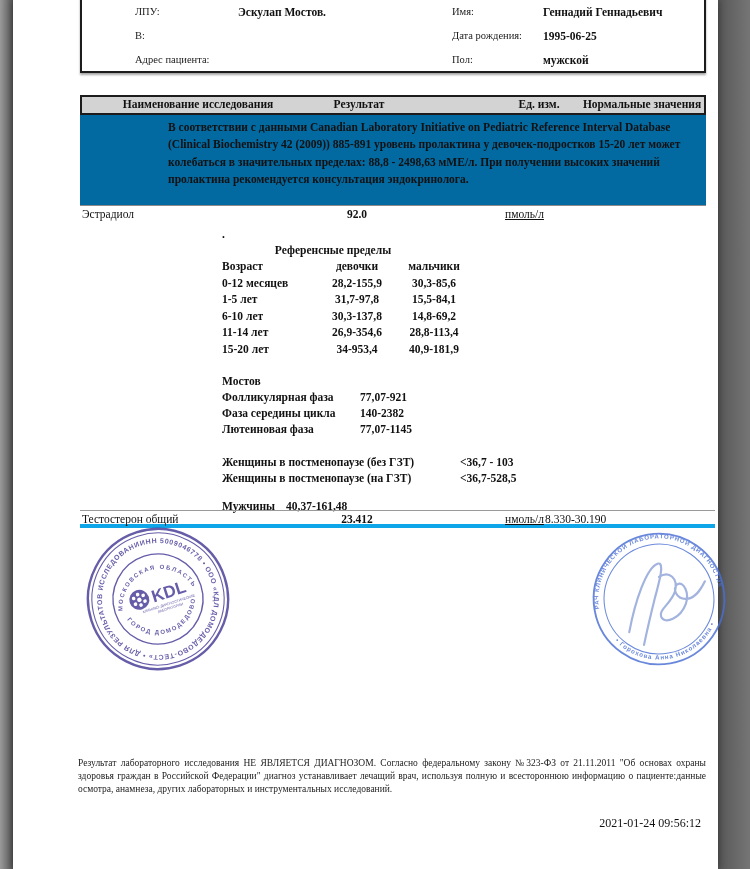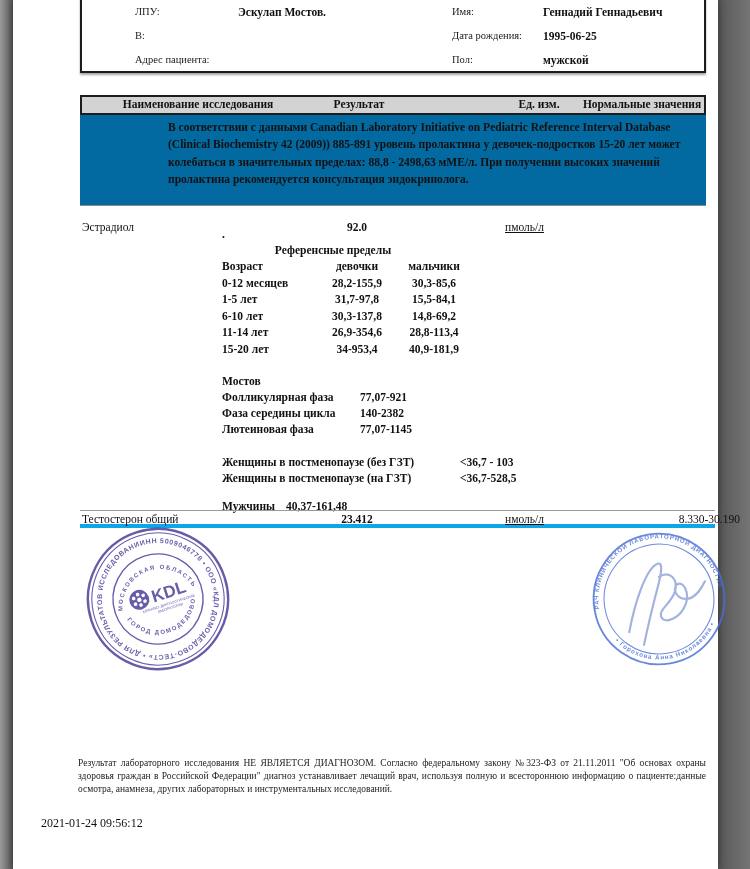--- a/index.html
+++ b/index.html
@@ -32,22 +32,22 @@
   .comment { position:absolute; left:67px; top:115px; width:626px; height:91px;
              background:#0369a1; border-bottom:1px solid #8a8a8a;
              padding:4px 8px 0 88px; font-size:11.5px; font-weight:bold; line-height:17.4px;
              text-align:left; }
 
   
   .rrow { position:absolute; left:67px; width:635px; height:18px; font-size:11.5px; }
   .rrow .rname  { position:absolute; left:2px; top:2px; }
   .rrow .rresult{ position:absolute; left:177px; top:2px; width:200px; text-align:center; font-weight:bold; }
   .rrow .runit  { position:absolute; left:425px; top:2px;text-decoration:underline; }
-  .rrow .rnormal{ position:absolute; left:455px; top:2px; width:205px; text-align:right; }
-  .rrow.estradiol { top:219px; }
+  .rrow .rnormal{ position:absolute; left:465px; top:2px; width:205px; text-align:left; }
+  .rrow.estradiol { top:206px; }
   .rrow.testo { top:510px; border-top:1px solid #9a9a9a; border-bottom:4px solid #0ea5e9; height:18px; }
 
   
   .refblock { position:absolute; left:209px; top:226px; width:420px;
               font-size:11.5px; font-weight:bold; }
   .refblock .ln { height:16px; line-height:16px; white-space:nowrap; }
   .ref-title { width:222px; text-align:center; height:16px; line-height:16px; }
   .rt-row { height:16.5px; line-height:16.5px; white-space:nowrap; }
   .rt-row .c1 { display:inline-block; width:97px; }
   .rt-row .c2 { display:inline-block; width:76px; text-align:center; }
@@ -58,21 +58,21 @@
   .mrow .ml { display:inline-block; width:64px; }
 
   
   .stamp { position:absolute; opacity:.82; }
   .stamp.kdl { left:70px; top:524px; }
   .stamp.doc { left:575px; top:528px; }
 
   
   .disclaimer { position:absolute; left:65px; top:757px; width:628px;
                 font-size:9.5px; line-height:13.2px; text-align:justify; color:#222; }
-  .datetime { position:absolute; left:0; top:816px; width:688px; font-size:12px;padding-left:28px; }
+  .datetime { position:absolute; left:0; top:816px; width:688px; text-align:right; font-size:12px; }
 </style>
 </head>
 <body>
 
 <div class="viewport">
   <div class="edge left"></div>
   <div class="edge right"></div>
 
   <div class="sheet">
 

